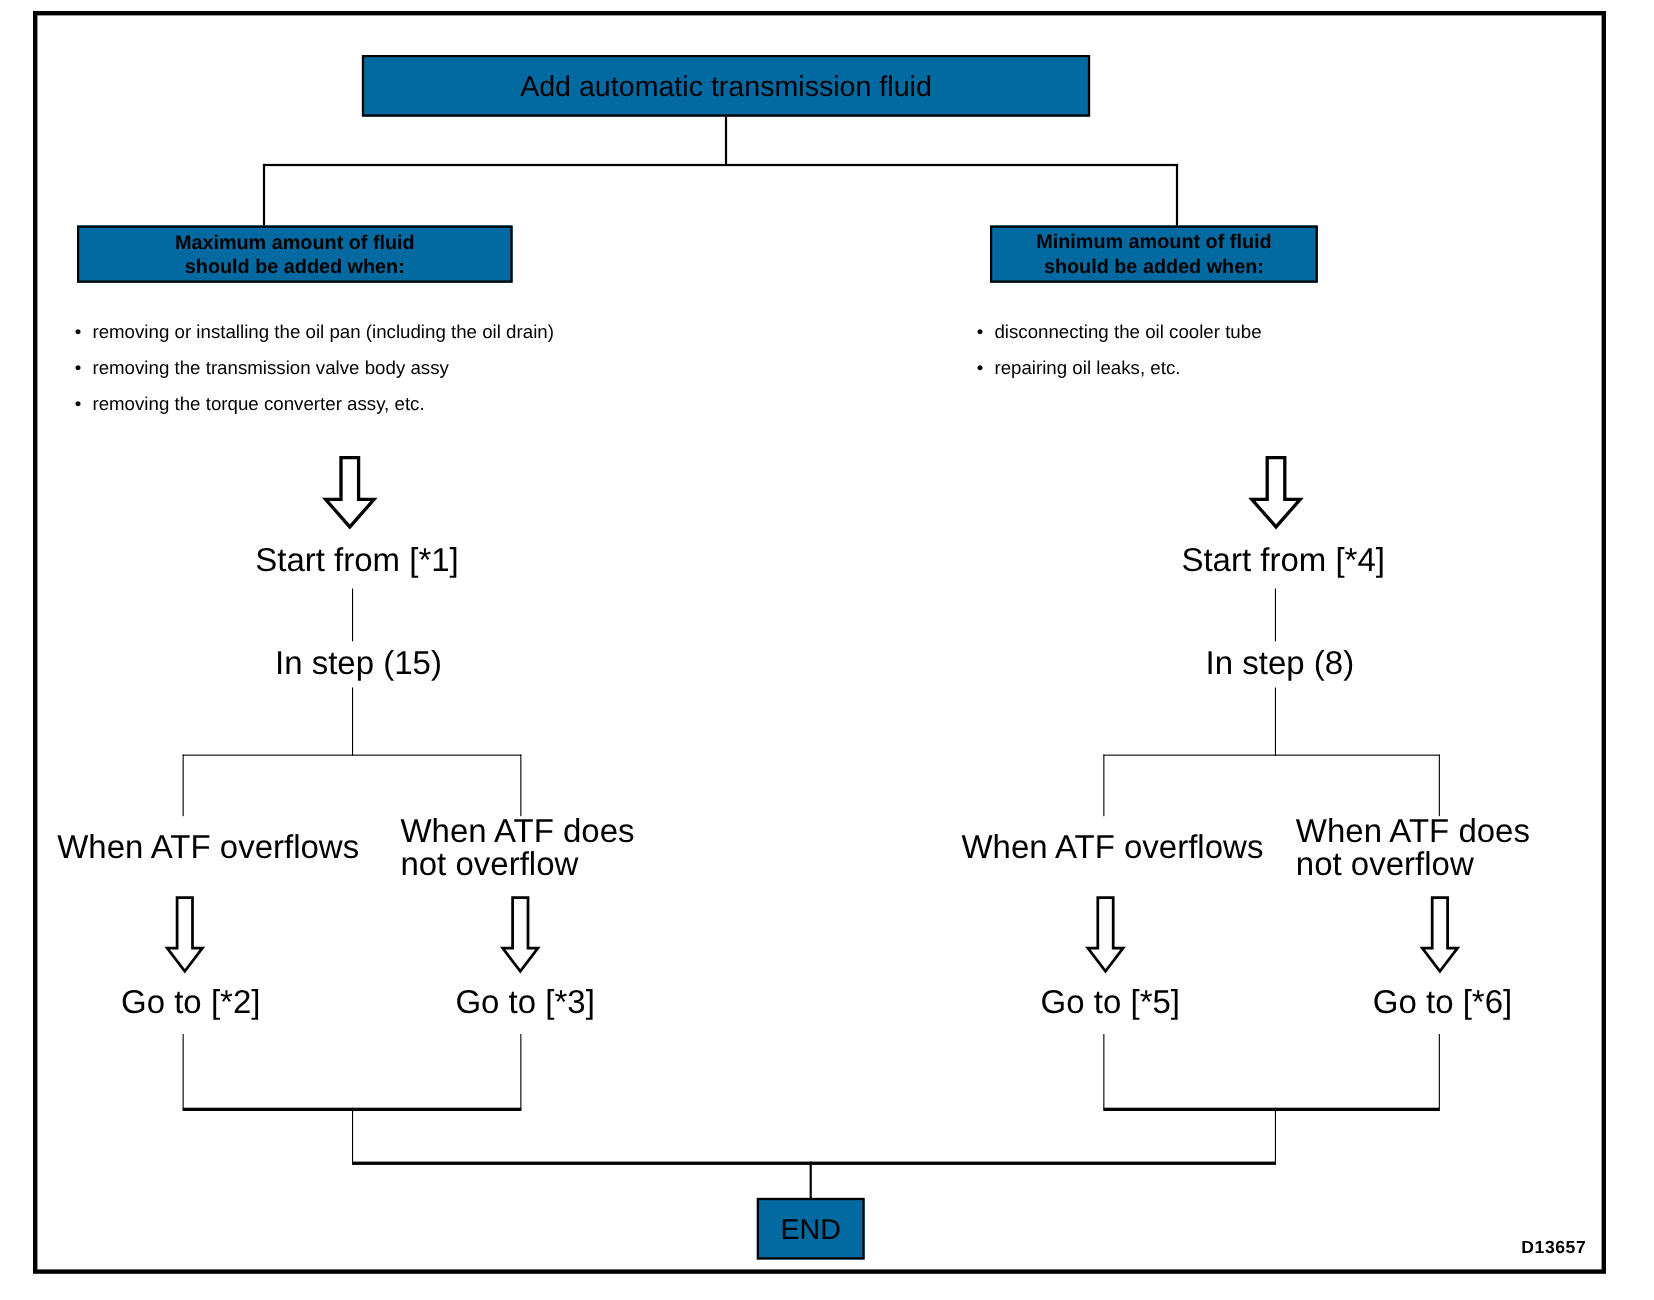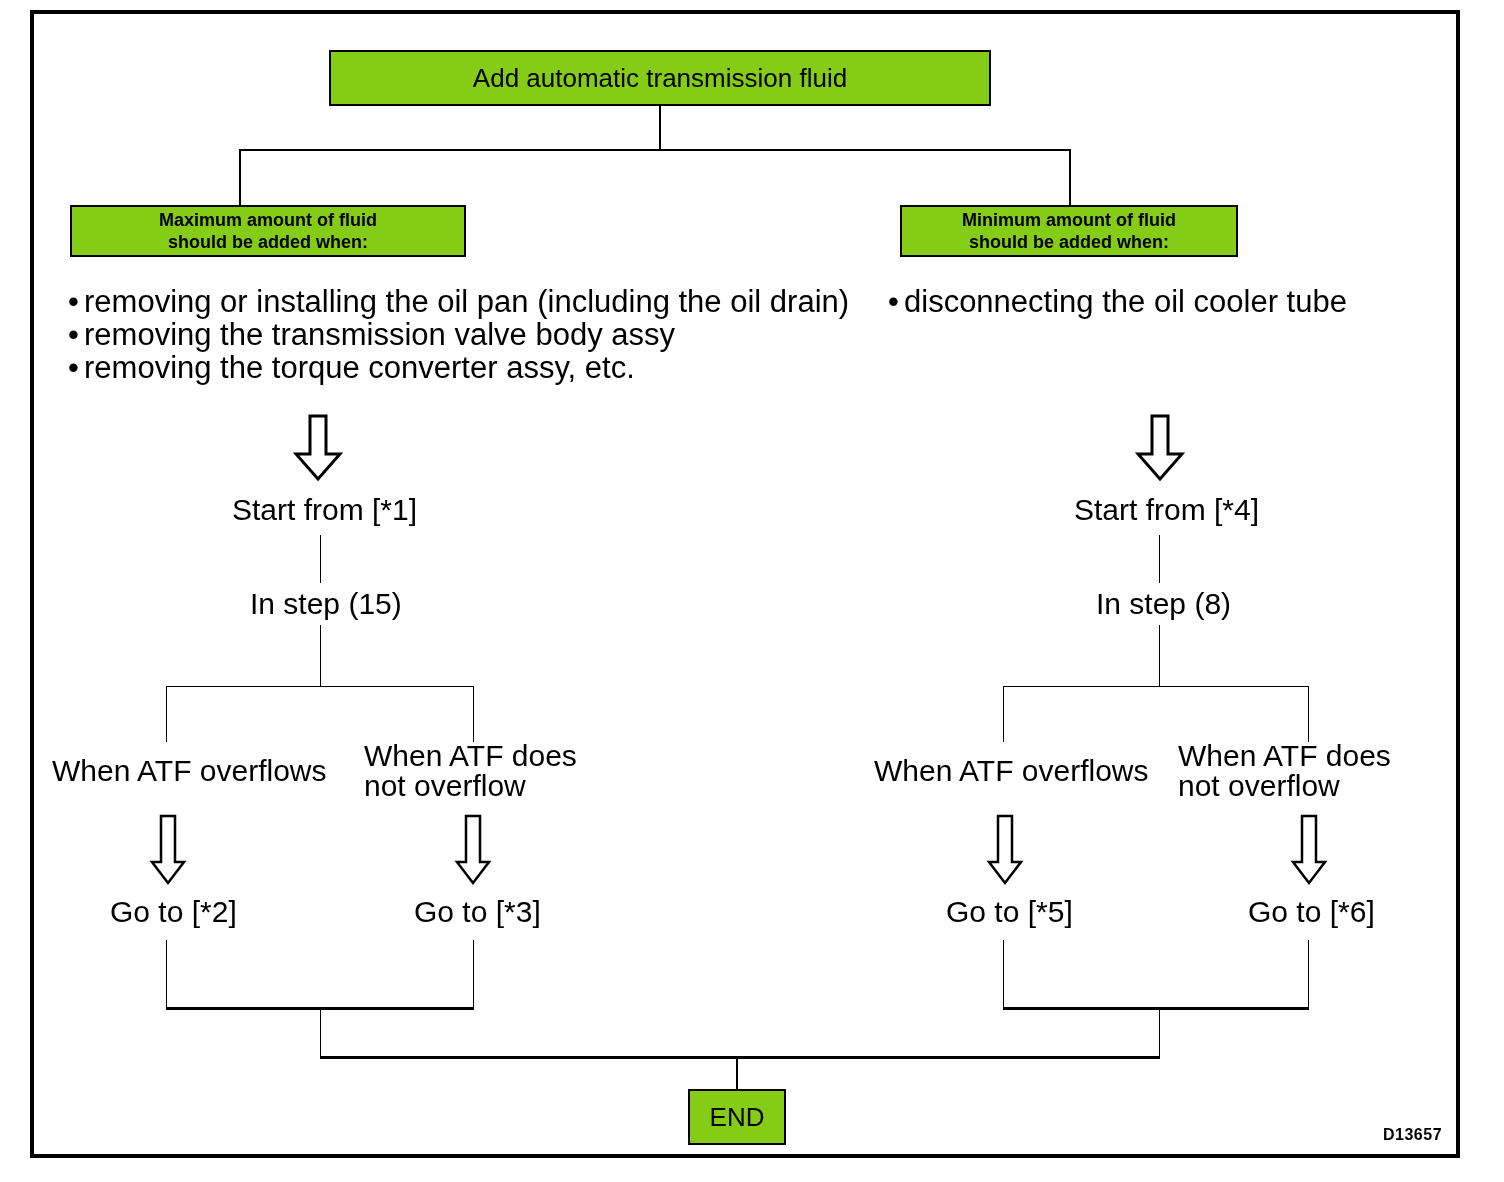--- a/index.html
+++ b/index.html
@@ -29,21 +29,21 @@
     height: 1148px;
     border: 4px solid #000000;
     box-sizing: border-box;
   }
 
   
   .box {
     position: absolute;
     box-sizing: border-box;
     border: 2px solid #000000;
-    background: #84cc16;
+    background: #0369a1;
     display: flex;
     align-items: center;
     justify-content: center;
     text-align: center;
     line-height: 1.25;
   }
 
   #title-box {
     left: 329px;
     top: 50px;
@@ -59,36 +59,37 @@
   }
   #cond-box-max {
     left: 70px;
     top: 205px;
     width: 396px;
     height: 52px;
   }
   #cond-box-min {
     left: 900px;
     top: 205px;
-    width: 338px;
+    width: 298px;
     height: 52px;
+    align-items: flex-end;
   }
 
   #end-box {
     left: 688px;
     top: 1089px;
     width: 98px;
     height: 56px;
     font-size: 26px;
   }
 
   
   .bullet-list {
     position: absolute;
-    font-size: 31px;
+    font-size: 17px;
     line-height: 33px;
     white-space: nowrap;
   }
   #bullets-max { left: 68px; top: 285px; }
   #bullets-min { left: 888px; top: 285px; }
   .bullet-item { display: block; }
   .bullet-dot { display: inline-block; width: 16px; }
 
   
   .label {
@@ -170,20 +171,21 @@
   </div>
 
   <div class="bullet-list" id="bullets-max">
     <span class="bullet-item"><span class="bullet-dot">•</span><span>removing or installing the oil pan (including the oil drain)</span></span>
     <span class="bullet-item"><span class="bullet-dot">•</span><span>removing the transmission valve body assy</span></span>
     <span class="bullet-item"><span class="bullet-dot">•</span><span>removing the torque converter assy, etc.</span></span>
   </div>
 
   <div class="bullet-list" id="bullets-min">
     <span class="bullet-item"><span class="bullet-dot">•</span><span>disconnecting the oil cooler tube</span></span>
+    <span class="bullet-item"><span class="bullet-dot">•</span><span>repairing oil leaks, etc.</span></span>
   </div>
 
   <div class="arrow" style="left:293px; top:414px;">
     <svg width="50" height="68" viewBox="0 0 50 68">
       <polygon points="17,2 33,2 33,40 47,40 25,65 3,40 17,40" fill="#ffffff" stroke="#000000" stroke-width="3" stroke-linejoin="miter"></polygon>
     </svg>
   </div>
   <div class="arrow" style="left:1135px; top:414px;">
     <svg width="50" height="68" viewBox="0 0 50 68">
       <polygon points="17,2 33,2 33,40 47,40 25,65 3,40 17,40" fill="#ffffff" stroke="#000000" stroke-width="3" stroke-linejoin="miter"></polygon>

